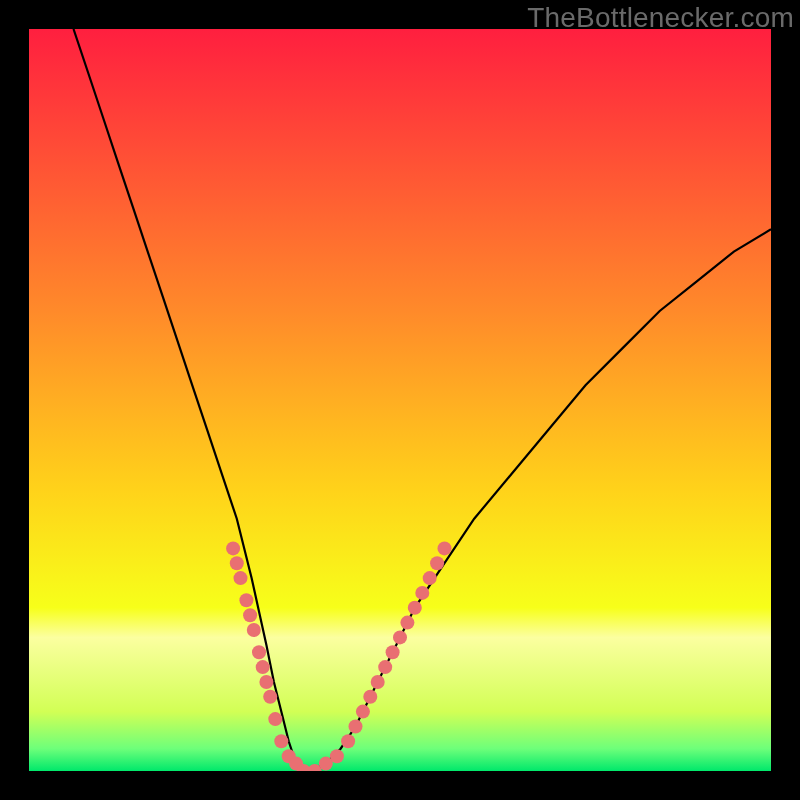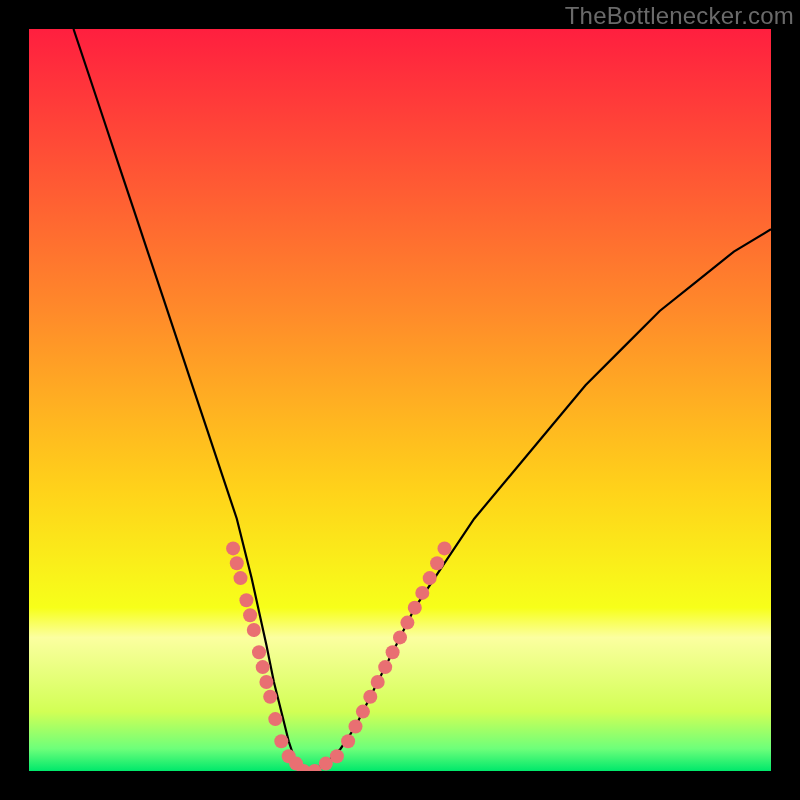--- a/index.html
+++ b/index.html
@@ -24,21 +24,21 @@
     left: 0;
     top: 0;
     width: 742px;
     height: 742px;
   }
   .watermark {
     position: absolute;
     top: 2px;
     right: 6px;
     color: #6a6a6a;
-    font-size: 24px;
+    font-size: 28px;
     font-weight: 500;
     letter-spacing: 0.2px;
     z-index: 5;
   }
 </style>
 </head>
 <body>
 
 <div class="watermark">TheBottlenecker.com</div>
 

